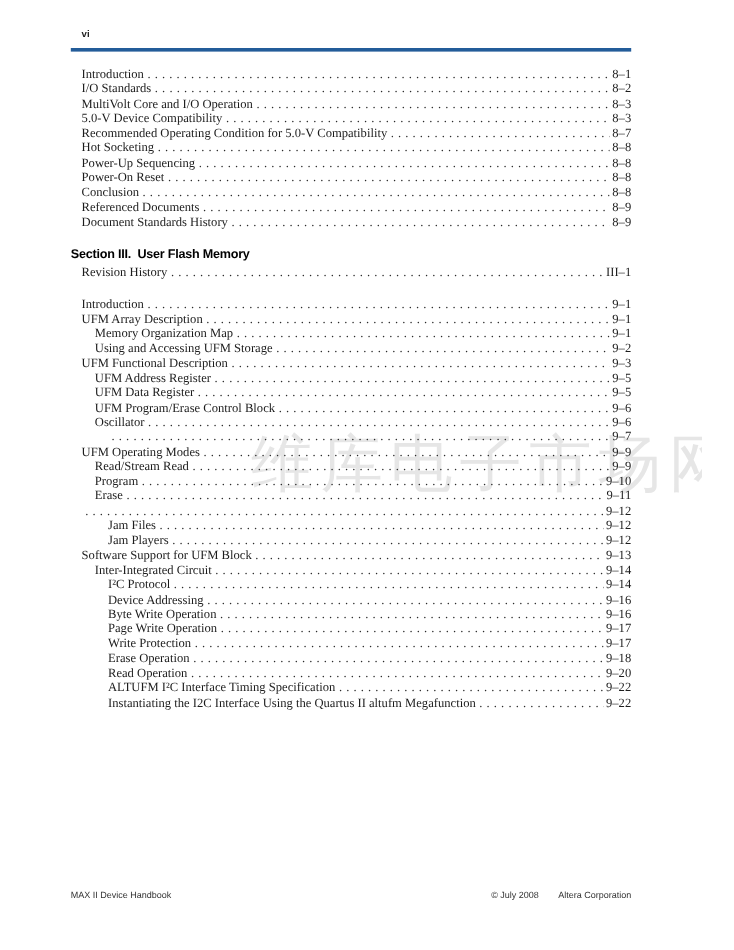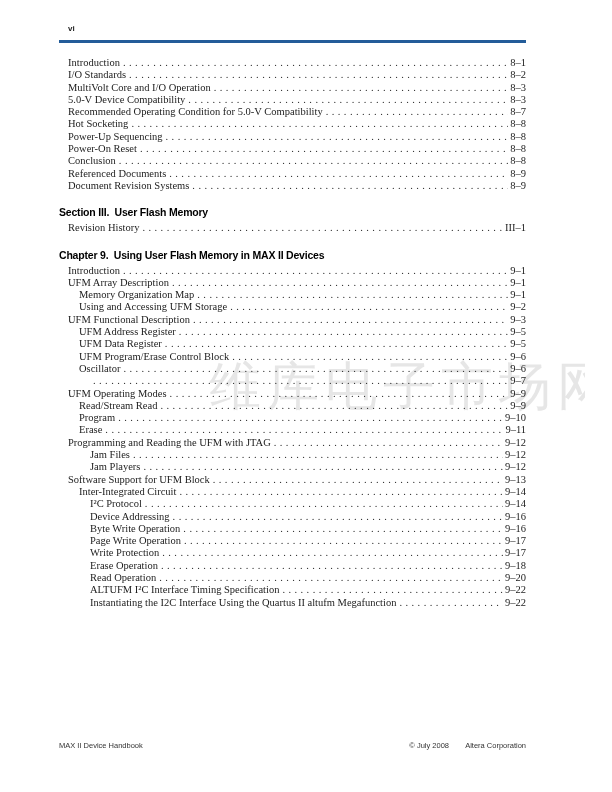--- a/index.html
+++ b/index.html
@@ -143,35 +143,34 @@
           <span class="label">Conclusion</span>
           <span class="leader">. . . . . . . . . . . . . . . . . . . . . . . . . . . . . . . . . . . . . . . . . . . . . . . . . . . . . . . . . . . . . . . . . . . . . . . . . . . . . . . . . . . . . . . . . . . . . . . . . . . . . . . . . . . . . . . . . . . . . . . . . . . . . . . . . . . . . . . . . . . . . . . . . . . . . . . . . . . . . . . . . . . . . . . . . . </span>
           <span class="pg">8–8</span>
         </div>
         <div class="entry indent-1">
           <span class="label">Referenced Documents</span>
           <span class="leader">. . . . . . . . . . . . . . . . . . . . . . . . . . . . . . . . . . . . . . . . . . . . . . . . . . . . . . . . . . . . . . . . . . . . . . . . . . . . . . . . . . . . . . . . . . . . . . . . . . . . . . . . . . . . . . . . . . . . . . . . . . . . . . . . . . . . . . . . . . . . . . . . . . . . . . . . . . . . . . . . . . . . . . . . . . </span>
           <span class="pg">8–9</span>
         </div>
         <div class="entry indent-1">
-          <span class="label">Document Revision Systems</span>
+          <span class="label">Document Standards History</span>
           <span class="leader">. . . . . . . . . . . . . . . . . . . . . . . . . . . . . . . . . . . . . . . . . . . . . . . . . . . . . . . . . . . . . . . . . . . . . . . . . . . . . . . . . . . . . . . . . . . . . . . . . . . . . . . . . . . . . . . . . . . . . . . . . . . . . . . . . . . . . . . . . . . . . . . . . . . . . . . . . . . . . . . . . . . . . . . . . . </span>
           <span class="pg">8–9</span>
         </div>
       </div>
       <div class="section">
         <div class="section-heading">Section III.  User Flash Memory</div>
         <div class="entry indent-1">
           <span class="label">Revision History</span>
           <span class="leader">. . . . . . . . . . . . . . . . . . . . . . . . . . . . . . . . . . . . . . . . . . . . . . . . . . . . . . . . . . . . . . . . . . . . . . . . . . . . . . . . . . . . . . . . . . . . . . . . . . . . . . . . . . . . . . . . . . . . . . . . . . . . . . . . . . . . . . . . . . . . . . . . . . . . . . . . . . . . . . . . . . . . . . . . . . </span>
           <span class="pg">III–1</span>
         </div>
       </div>
       <div class="section">
-        <div class="section-heading">Chapter 9.  Using User Flash Memory in MAX II Devices</div>
         <div class="entry indent-1">
           <span class="label">Introduction</span>
           <span class="leader">. . . . . . . . . . . . . . . . . . . . . . . . . . . . . . . . . . . . . . . . . . . . . . . . . . . . . . . . . . . . . . . . . . . . . . . . . . . . . . . . . . . . . . . . . . . . . . . . . . . . . . . . . . . . . . . . . . . . . . . . . . . . . . . . . . . . . . . . . . . . . . . . . . . . . . . . . . . . . . . . . . . . . . . . . . </span>
           <span class="pg">9–1</span>
         </div>
         <div class="entry indent-1">
           <span class="label">UFM Array Description</span>
           <span class="leader">. . . . . . . . . . . . . . . . . . . . . . . . . . . . . . . . . . . . . . . . . . . . . . . . . . . . . . . . . . . . . . . . . . . . . . . . . . . . . . . . . . . . . . . . . . . . . . . . . . . . . . . . . . . . . . . . . . . . . . . . . . . . . . . . . . . . . . . . . . . . . . . . . . . . . . . . . . . . . . . . . . . . . . . . . . </span>
           <span class="pg">9–1</span>
         </div>
@@ -228,21 +227,20 @@
           <span class="label">Program</span>
           <span class="leader">. . . . . . . . . . . . . . . . . . . . . . . . . . . . . . . . . . . . . . . . . . . . . . . . . . . . . . . . . . . . . . . . . . . . . . . . . . . . . . . . . . . . . . . . . . . . . . . . . . . . . . . . . . . . . . . . . . . . . . . . . . . . . . . . . . . . . . . . . . . . . . . . . . . . . . . . . . . . . . . . . . . . . . . . . . </span>
           <span class="pg">9–10</span>
         </div>
         <div class="entry indent-2">
           <span class="label">Erase</span>
           <span class="leader">. . . . . . . . . . . . . . . . . . . . . . . . . . . . . . . . . . . . . . . . . . . . . . . . . . . . . . . . . . . . . . . . . . . . . . . . . . . . . . . . . . . . . . . . . . . . . . . . . . . . . . . . . . . . . . . . . . . . . . . . . . . . . . . . . . . . . . . . . . . . . . . . . . . . . . . . . . . . . . . . . . . . . . . . . . </span>
           <span class="pg">9–11</span>
         </div>
         <div class="entry indent-1">
-          <span class="label">Programming and Reading the UFM with JTAG</span>
           <span class="leader">. . . . . . . . . . . . . . . . . . . . . . . . . . . . . . . . . . . . . . . . . . . . . . . . . . . . . . . . . . . . . . . . . . . . . . . . . . . . . . . . . . . . . . . . . . . . . . . . . . . . . . . . . . . . . . . . . . . . . . . . . . . . . . . . . . . . . . . . . . . . . . . . . . . . . . . . . . . . . . . . . . . . . . . . . . </span>
           <span class="pg">9–12</span>
         </div>
         <div class="entry indent-3">
           <span class="label">Jam Files</span>
           <span class="leader">. . . . . . . . . . . . . . . . . . . . . . . . . . . . . . . . . . . . . . . . . . . . . . . . . . . . . . . . . . . . . . . . . . . . . . . . . . . . . . . . . . . . . . . . . . . . . . . . . . . . . . . . . . . . . . . . . . . . . . . . . . . . . . . . . . . . . . . . . . . . . . . . . . . . . . . . . . . . . . . . . . . . . . . . . . </span>
           <span class="pg">9–12</span>
         </div>
         <div class="entry indent-3">
           <span class="label">Jam Players</span>

